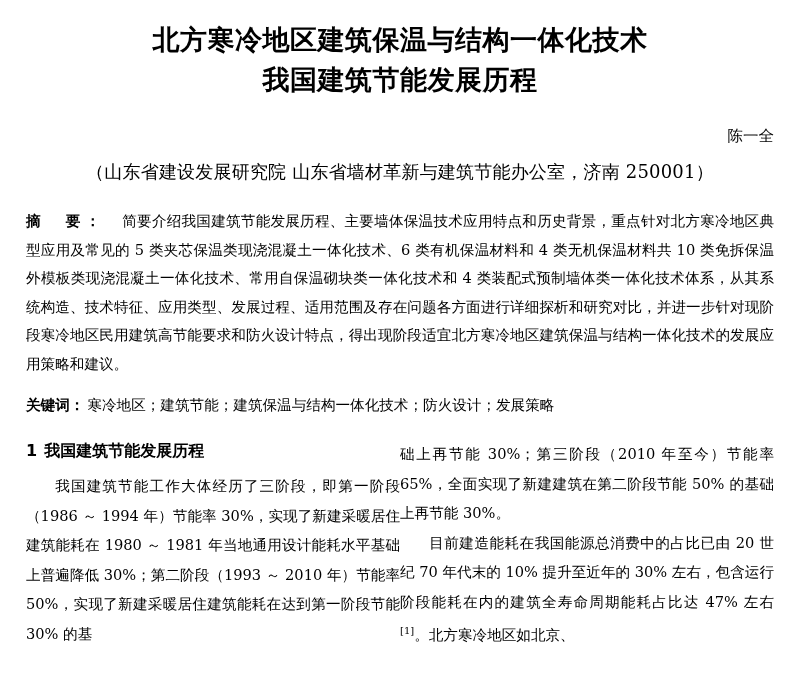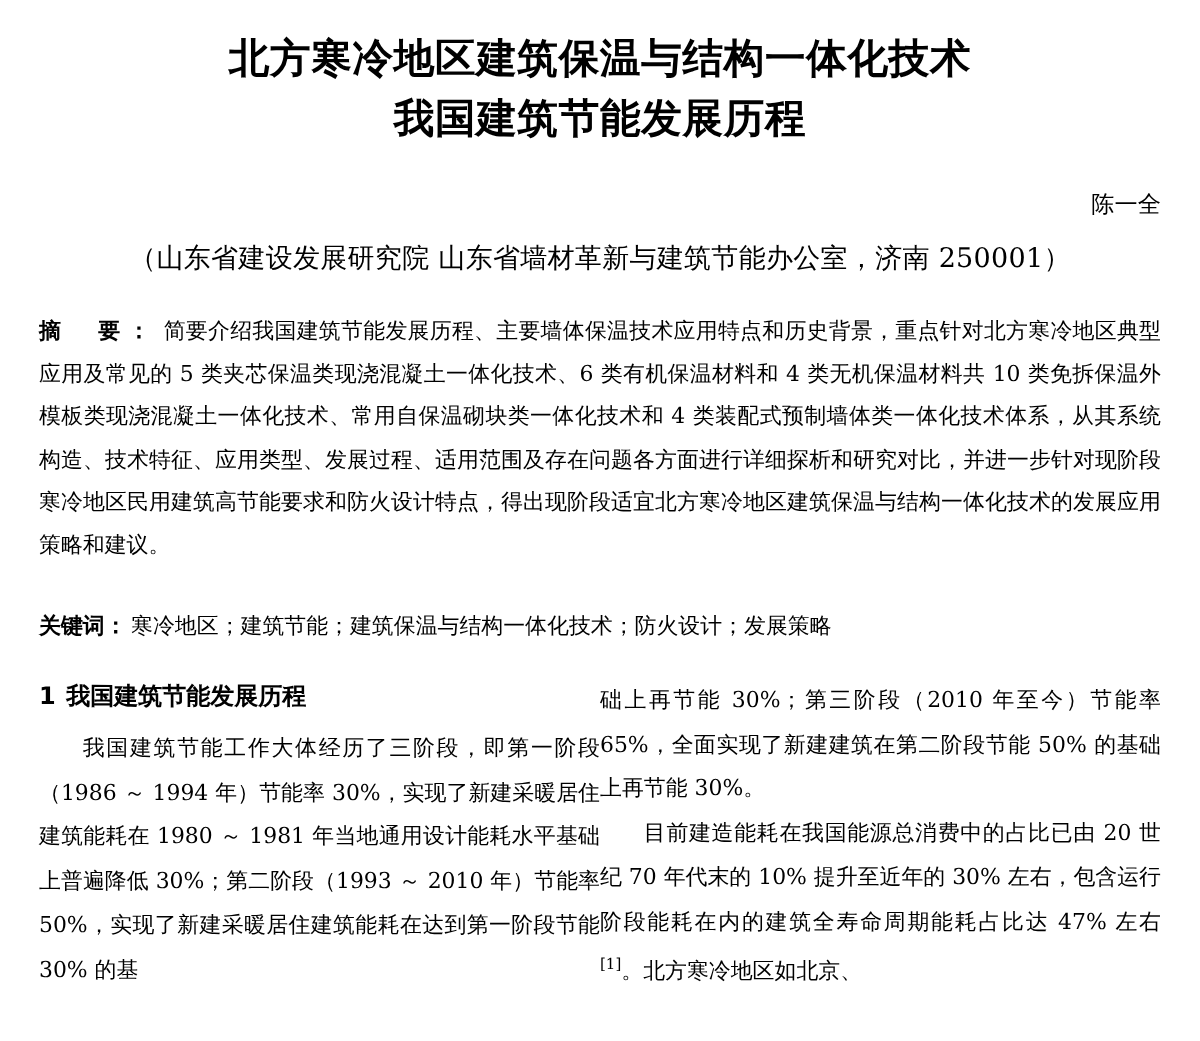--- a/index.html
+++ b/index.html
@@ -48,24 +48,24 @@
     margin-top: 23px;
     font-size: 14.6px;
     line-height: 28.5px;
     text-align: justify;
     text-justify: inter-ideograph;
   }
   .abstract-label {
     font-family: Liberation Serif, serif;
     font-weight: bold;
     letter-spacing: 5px;
-    margin-right: 4px;
+    margin-right: 17px;
   }
   .keywords-block {
-    margin-top: 26px;
+    margin-top: 13px;
     font-size: 14.6px;
     line-height: 28px;
     text-align: justify;
   }
   .keywords-label {
     font-family: "DejaVu Sans", "Liberation Sans", sans-serif;
     font-weight: bold;
     margin-right: 3px;
   }
   .columns {

